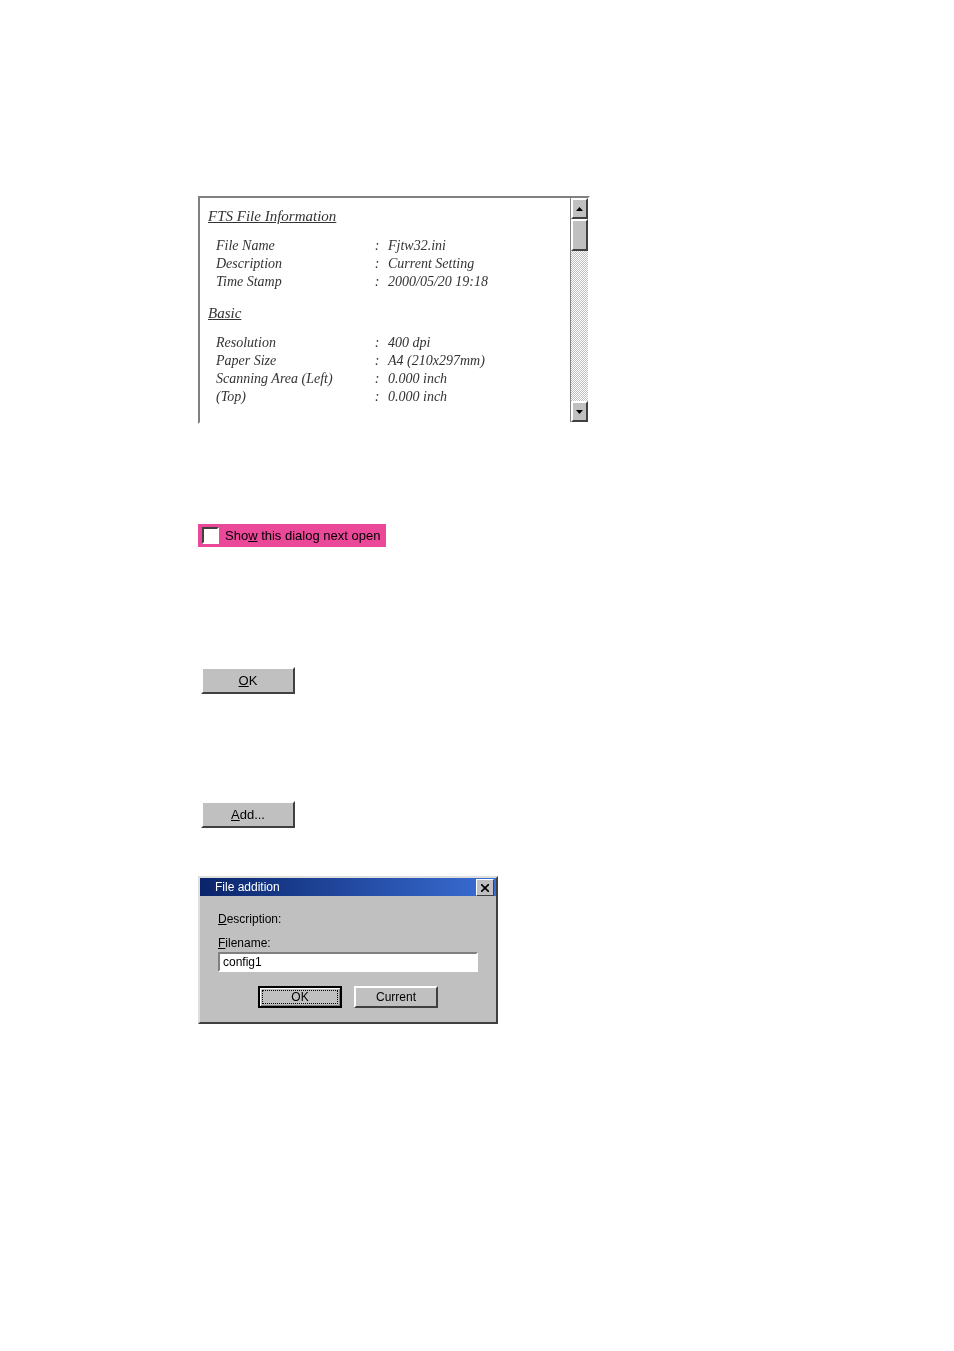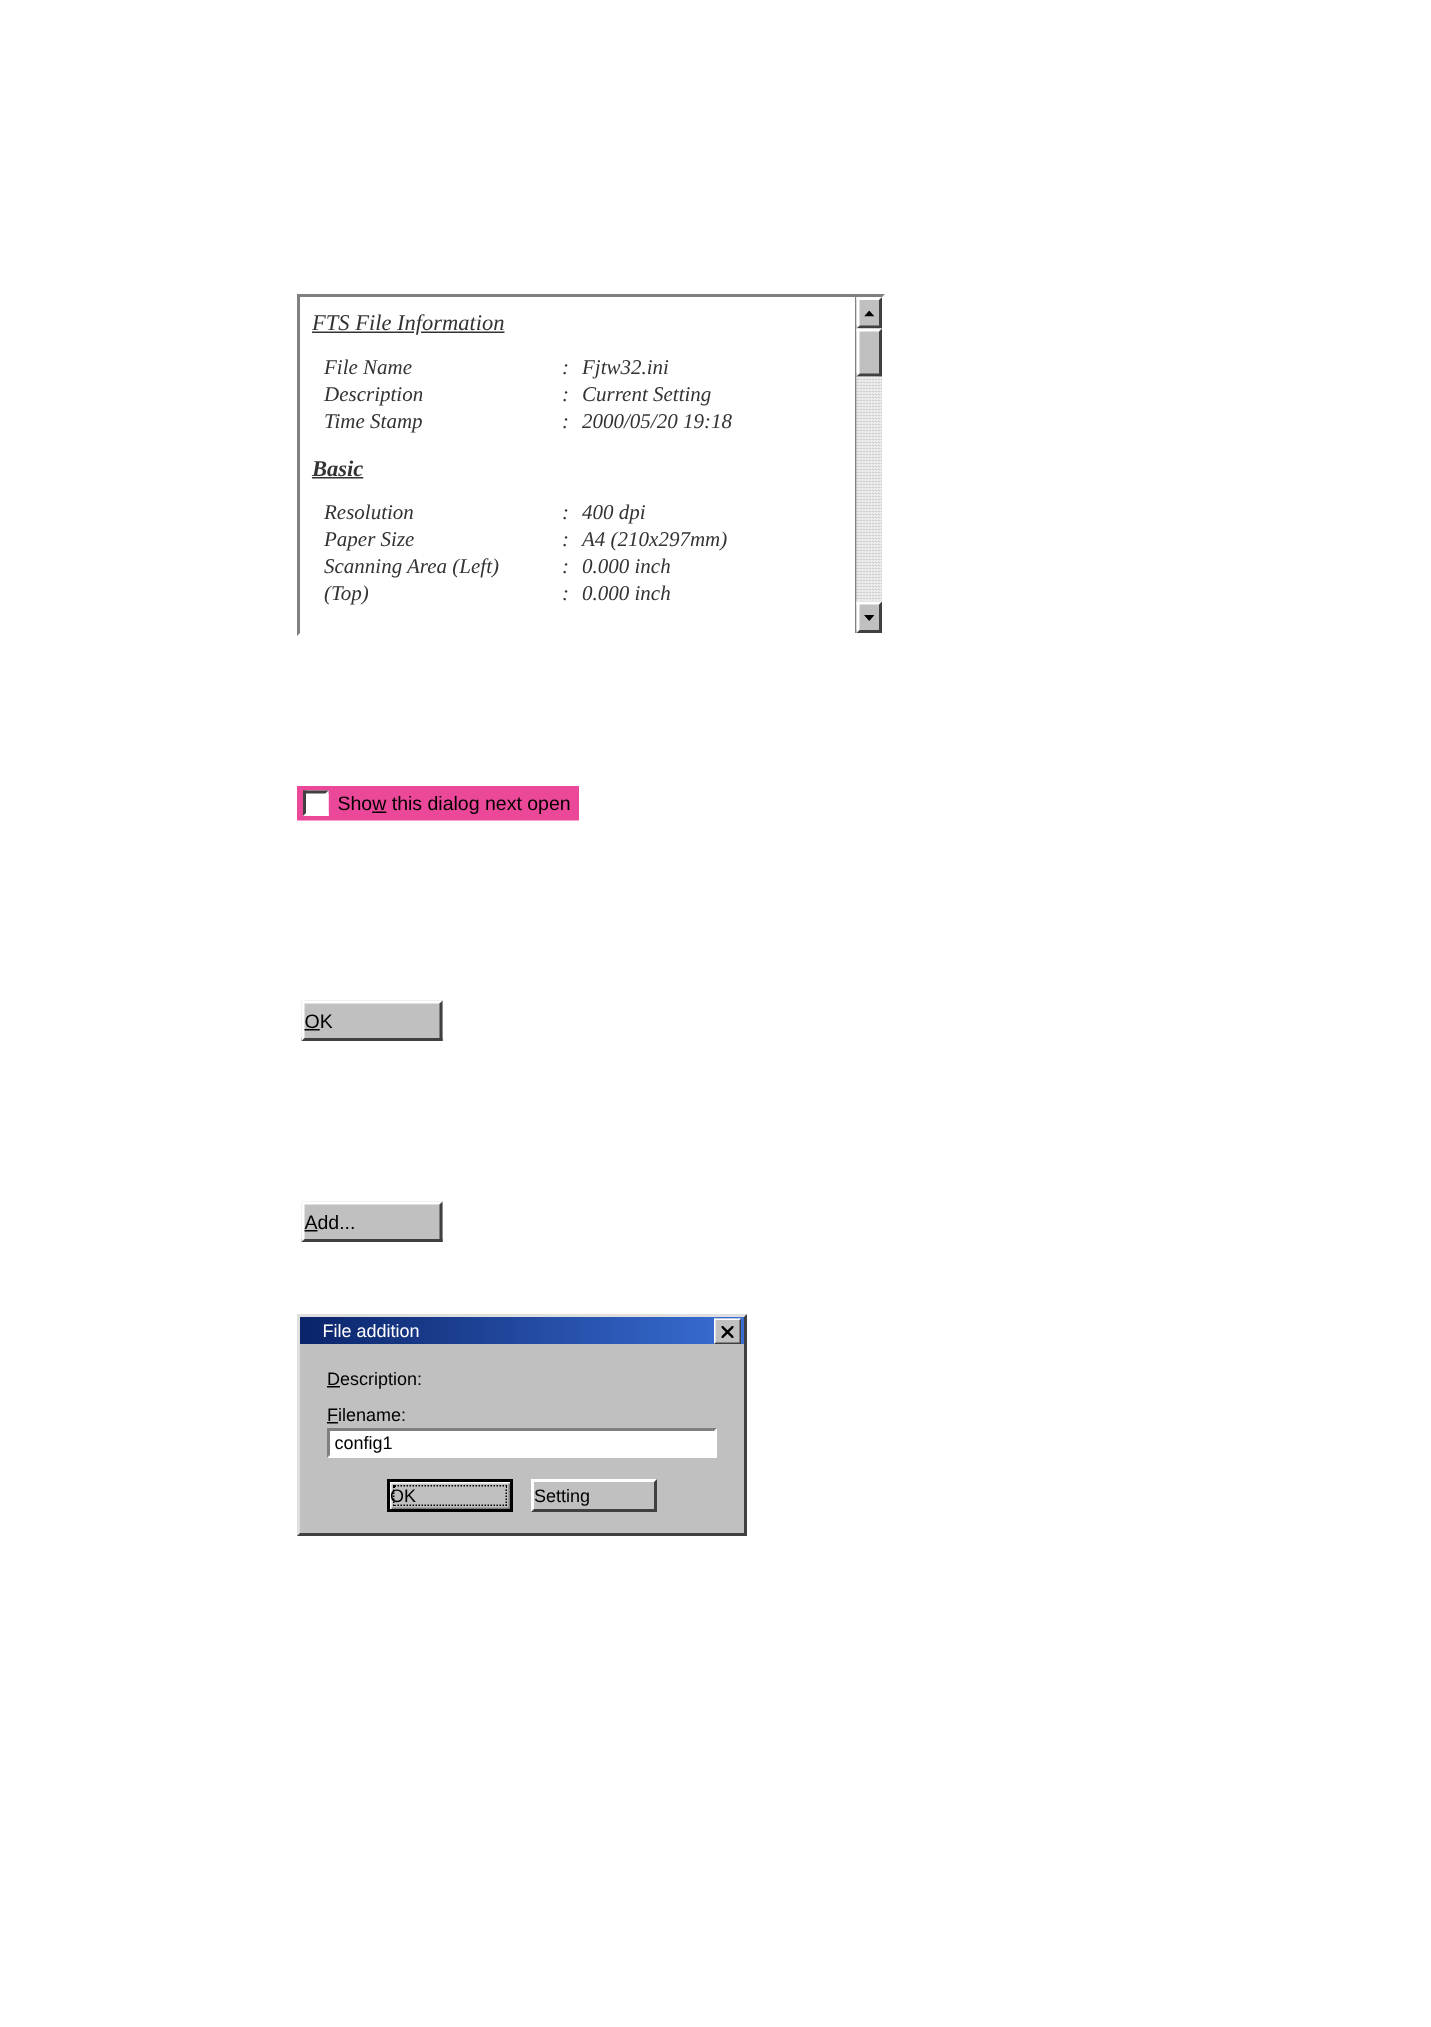--- a/index.html
+++ b/index.html
@@ -27,21 +27,21 @@
   .sb-track{flex:1;background:repeating-conic-gradient(#c0c0c0 0 25%,#fff 0 50%) 0 0/2px 2px;}
   .sb-thumb{height:28px;background:#c0c0c0;border:2px solid;border-color:#fff #404040 #404040 #fff;}
 
   
   .check-row{left:198px;top:524px;padding:2px 6px 2px 4px;background:#ec4899;
     display:flex;align-items:center;gap:6px;height:19px;}
   .cb{width:13px;height:13px;border:2px solid;border-color:#404040 #fff #fff #404040;background:#fff;}
   .underline-letter{text-decoration:underline;}
 
   
-  .win-btn{background:#c0c0c0;padding:4px 0;text-align:left;
+  .win-btn{background:#c0c0c0;padding:4px 0;text-align:center;
     border:2px solid;border-color:#fff #404040 #404040 #fff;min-width:90px;}
   .win-btn.focus{outline:1px dotted #000;outline-offset:-5px;
     border-color:#000;box-shadow:inset 1px 1px 0 #fff,inset -1px -1px 0 #808080;}
 
   .ok-btn{left:201px;top:667px;}
   .add-btn{left:201px;top:801px;}
 
   
   .dialog{left:198px;top:876px;width:296px;
     border:2px solid;border-color:#dfdfdf #404040 #404040 #dfdfdf;background:#c0c0c0;}
@@ -78,21 +78,21 @@
         <td class="sep">:</td>
         <td>Current Setting</td>
           </tr>
       <tr>
         <td class="lbl">Time Stamp</td>
         <td class="sep">:</td>
         <td>2000/05/20 19:18</td>
           </tr>
     </tbody>
       </table>
-    <div class="hdr" style="margin-top:14px;font-weight:bold;">Basic</div>
+    <div class="hdr" style="margin-top:14px;">Basic</div>
     <table>
       <tbody>
           <tr>
         <td class="lbl">Resolution</td>
         <td class="sep">:</td>
         <td>400 dpi</td>
           </tr>
       <tr>
         <td class="lbl">Paper Size</td>
         <td class="sep">:</td>
@@ -158,17 +158,17 @@
     </div>
     <div class="field-label" style="margin-top:10px;">
       <span></span><span class="underline-letter">F</span><span>ilename:</span>
     </div>
     <input class="text-input" value="config1" style="">
     <div class="btn-row">
       <div class="win-btn focus">
         <span>OK</span>
       </div>
       <div class="win-btn">
-        <span>Setting</span>
+        <span>Current</span>
       </div>
     </div>
   </div>
 </div>
 
 </body></html>

